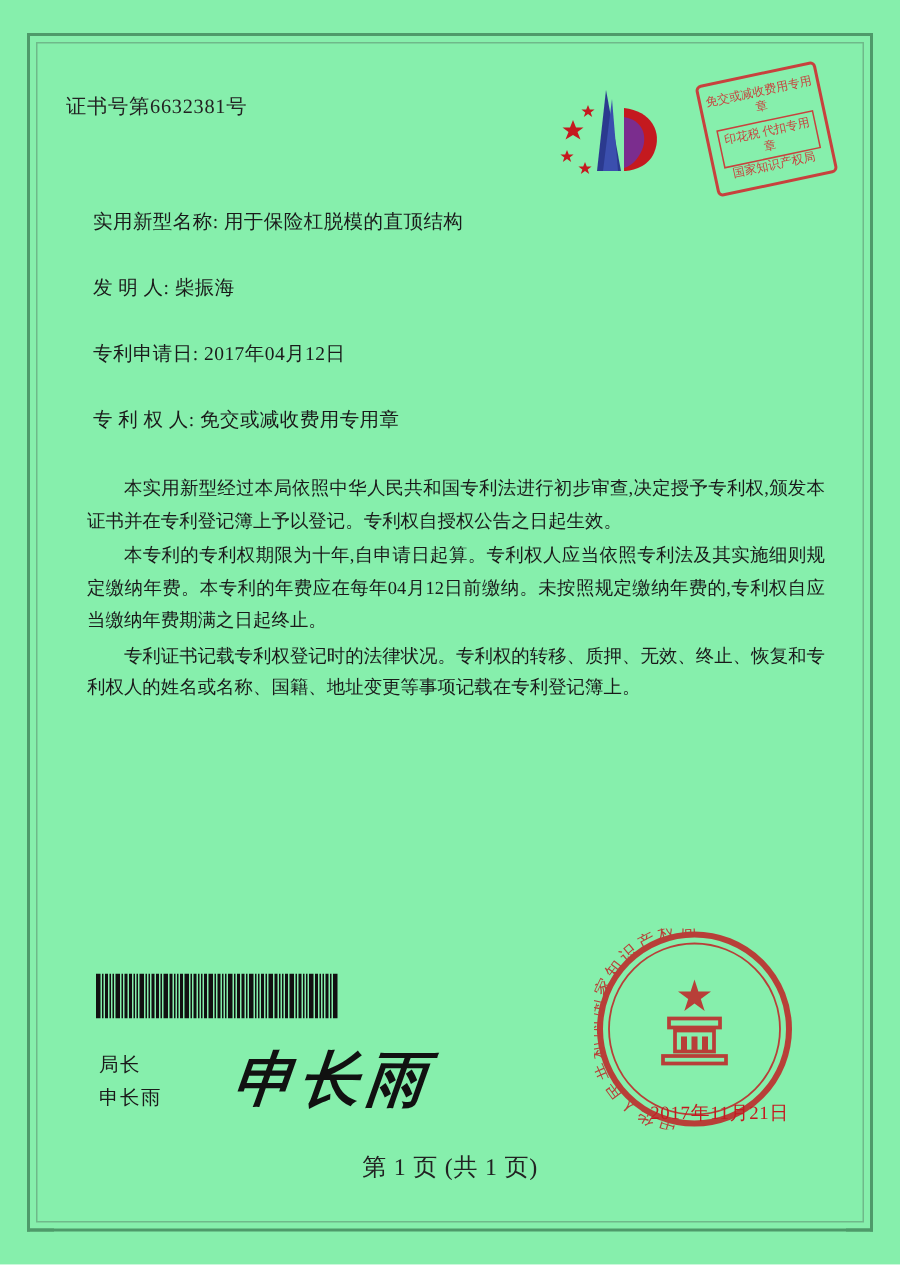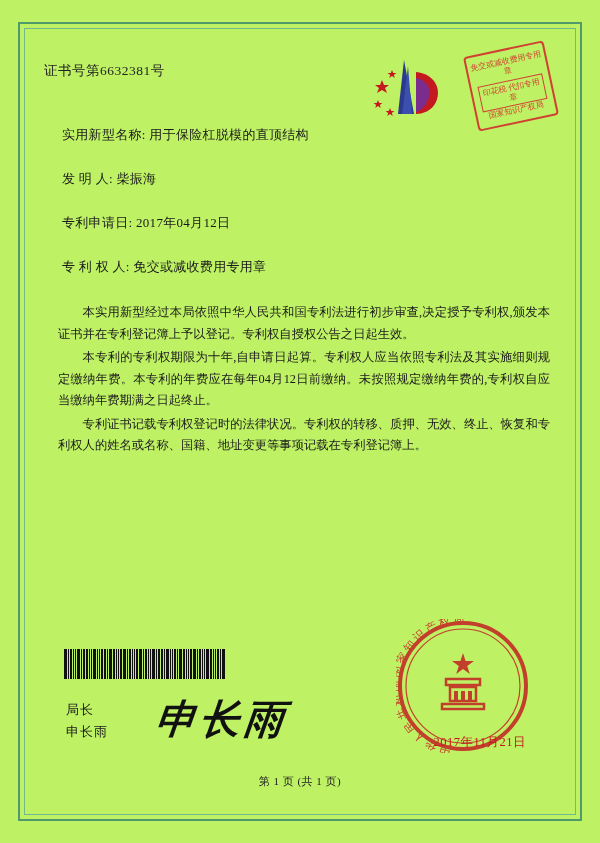--- a/index.html
+++ b/index.html
@@ -11,21 +11,21 @@
     width: 600px;
     height: 843px;
     font-family: "Liberation Serif", "DejaVu Serif", serif;
     color: #1a1a1a;
     position: relative;
     overflow: hidden;
   }
   .page {
     position: absolute;
     inset: 0;
-    background: #bef264;
+    background: #86efac;
   }
   
   .frame-outer {
     position: absolute;
     left: 18px;
     top: 22px;
     right: 18px;
     bottom: 22px;
     border: 2px solid #4e9a6a;
   }
@@ -107,21 +107,21 @@
     text-align: center;
     font-size: 33px;
     font-weight: bold;
     letter-spacing: 4px;
     margin-top: 46px;
     color: #111;
     font-family: "Liberation Serif", "DejaVu Serif", serif;
   }
 
   .fields {
-    margin-top: 46px;
+    margin-top: 59px;
     padding-left: 18px;
   }
   .field-row {
     font-size: 13px;
     margin-bottom: 26px;
     color: #1a1a1a;
     letter-spacing: 0.3px;
   }
   .field-label {
     display: inline-block;
@@ -200,21 +200,21 @@
     color: #c4191f;
     letter-spacing: 0.5px;
   }
 
   .footer {
     position: absolute;
     bottom: 6px;
     left: 0;
     right: 0;
     text-align: center;
-    font-size: 11px;
+    font-size: 16px;
     color: #222;
     letter-spacing: 0.5px;
   }
 </style>
 </head>
 <body>
 
 <div class="page">
 
   <div class="frame-outer"></div>

